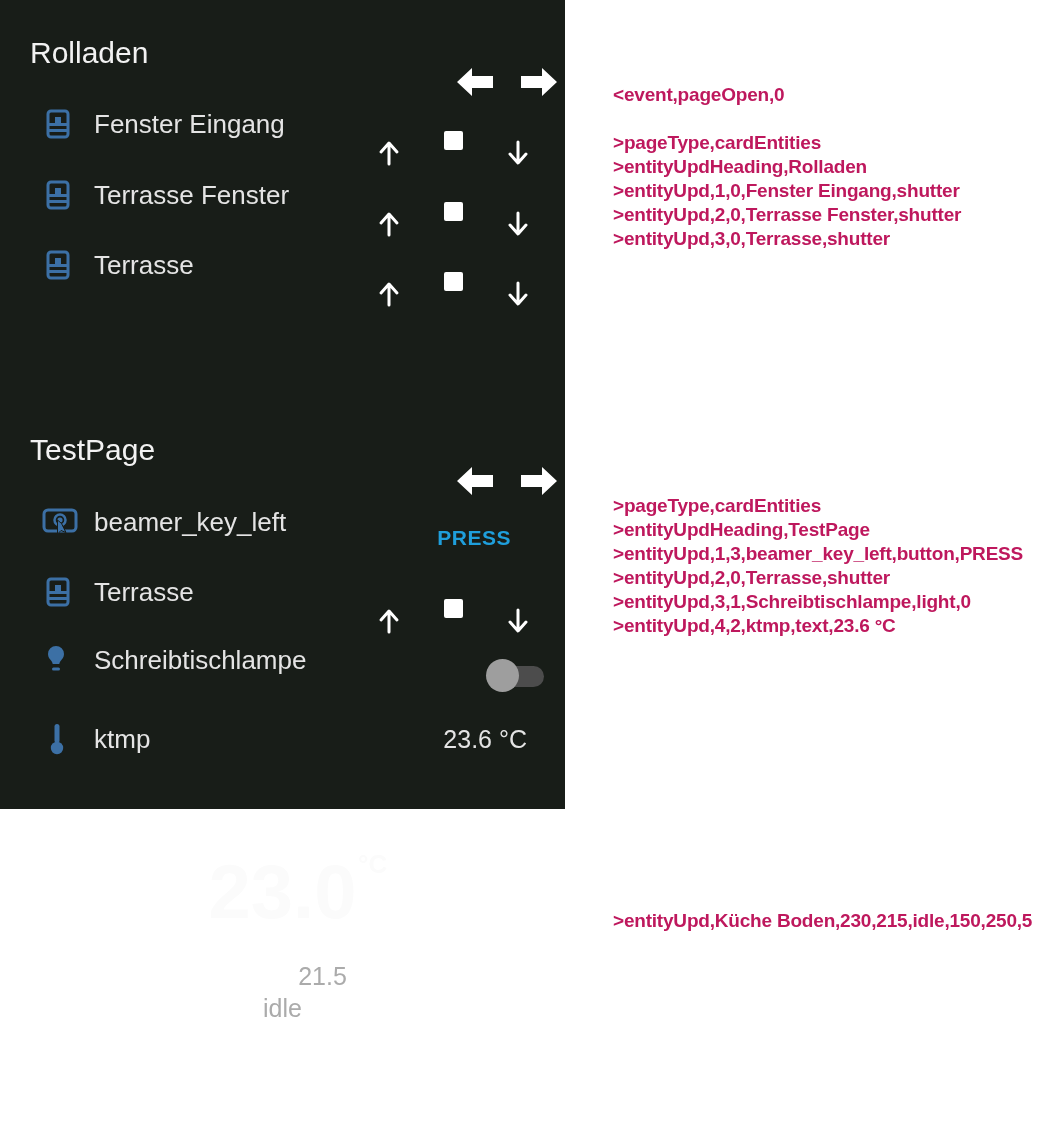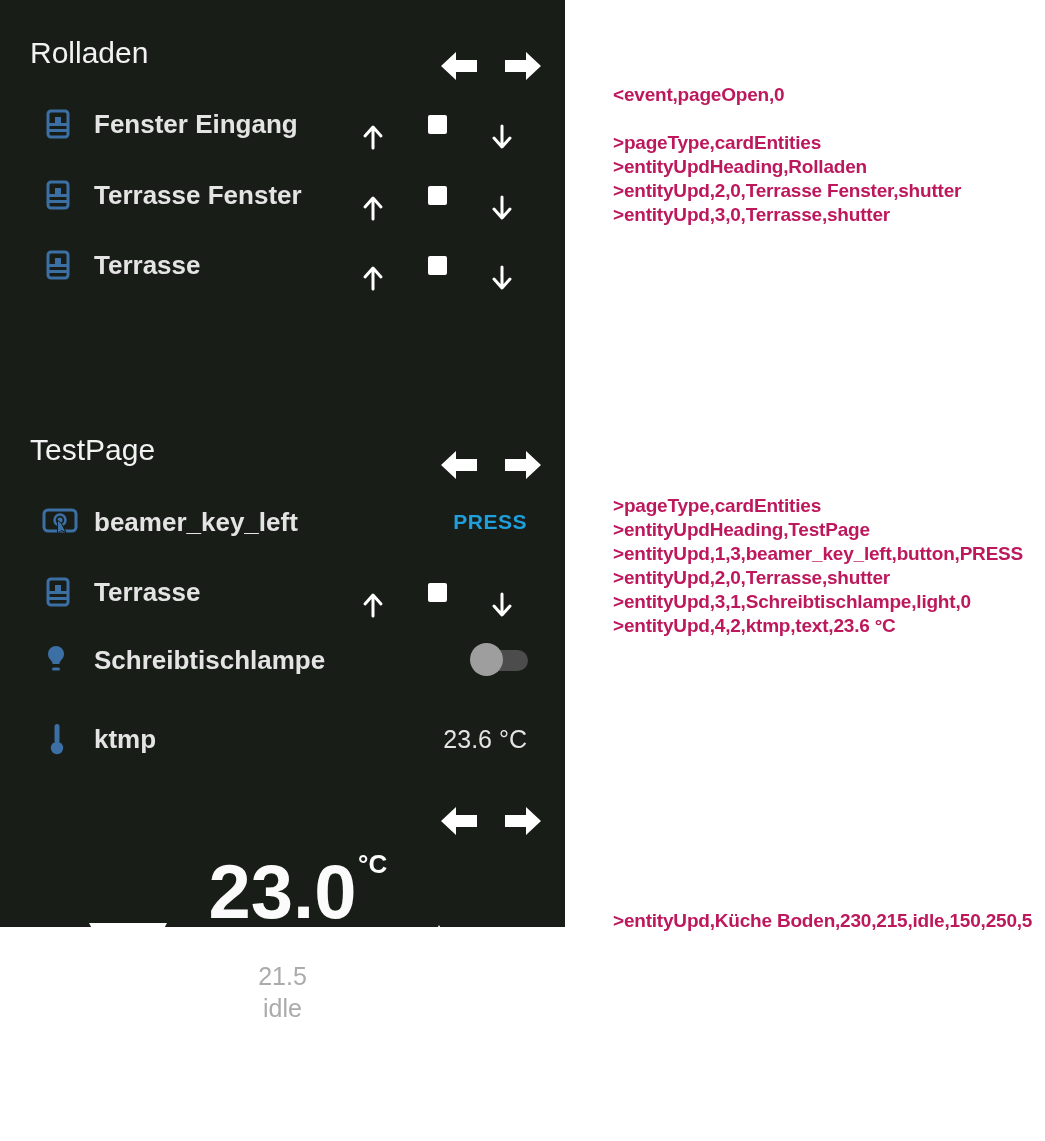--- a/index.html
+++ b/index.html
@@ -1,37 +1,37 @@
 <!DOCTYPE html>
 <html><head>
 <meta charset="utf-8">
 <style>
   html,body{margin:0;padding:0;}
   body{
     width:1045px;height:1141px;background:#ffffff;position:relative;
     font-family:"Liberation Sans", sans-serif;overflow:hidden;
   }
   .panel{
-    position:absolute;left:0;top:0;width:565px;height:927px;
+    position:absolute;left:0;top:0;width:565px;height:809px;
     background:#181d18;
   }
   
   .heading{
     position:absolute;left:30px;font-size:30px;line-height:36px;
     color:#f2f2f2;font-weight:400;white-space:nowrap;
   }
   .label{
     position:absolute;left:94px;font-size:26px;line-height:32px;
-    color:#e4e4e4;font-weight:700;white-space:nowrap;
+    color:#e4e4e4;font-weight:400;white-space:nowrap;
   }
   .value{
     position:absolute;right:38px;font-size:25px;line-height:32px;
     color:#e4e4e4;text-align:right;white-space:nowrap;
   }
-  button{background:none;border:none;padding:0;margin:0;cursor:pointer;position:absolute;text-align:right;}
+  button{background:none;border:none;padding:0;margin:16px;cursor:pointer;position:absolute;text-align:right;}
   .icon{position:absolute;display:block;}
   
   .nav-left{left:441px;width:36px;height:30px;}
   .nav-right{left:505px;width:36px;height:30px;}
   
   .ctl-up{left:361px;width:24px;height:26px;}
   .ctl-stop{left:428px;width:19px;height:19px;}
   .ctl-down{left:490px;width:24px;height:26px;}
   .sq{display:block;width:19px;height:19px;background:#ffffff;border-radius:2px;}
   
@@ -53,21 +53,21 @@
   .current-temp{
     position:absolute;left:0;top:852px;width:565px;text-align:center;
     font-size:76px;line-height:80px;font-weight:700;color:#fbfbfb;
   }
   .temp-unit{
     position:absolute;left:358px;top:850px;font-size:26px;line-height:28px;
     font-weight:700;color:#fbfbfb;
   }
   .setpoint{
     position:absolute;left:0;top:961px;width:565px;text-align:center;
-    font-size:25px;line-height:30px;color:#ababab;
+    font-size:25px;line-height:30px;color:#ababab;padding-left:40px;
   }
   .state{
     position:absolute;left:0;top:993px;width:565px;text-align:center;
     font-size:25px;line-height:30px;color:#ababab;
   }
   .thermo-title{
     position:absolute;left:0;top:1088px;width:565px;text-align:center;
     font-size:30px;line-height:36px;color:#ffffff;
   }
   .tri{width:80px;height:74px;}
@@ -297,20 +297,21 @@
     <div class="state">idle</div>
     <div class="thermo-title">Küche Boden</div>
   </section>
 </div>
 
 <div class="anno" style="top:83px">
   <div>&lt;event,pageOpen,0</div>
   <div class="gap"></div>
   <div>&gt;pageType,cardEntities</div>
   <div>&gt;entityUpdHeading,Rolladen</div>
+  <div>&gt;entityUpd,1,0,Fenster Eingang,shutter</div>
   <div>&gt;entityUpd,2,0,Terrasse Fenster,shutter</div>
   <div>&gt;entityUpd,3,0,Terrasse,shutter</div>
 </div>
 
 <div class="anno" style="top:470px">
   <div class="gap"></div>
   <div>&gt;pageType,cardEntities</div>
   <div>&gt;entityUpdHeading,TestPage</div>
   <div>&gt;entityUpd,1,3,beamer_key_left,button,PRESS</div>
   <div>&gt;entityUpd,2,0,Terrasse,shutter</div>

